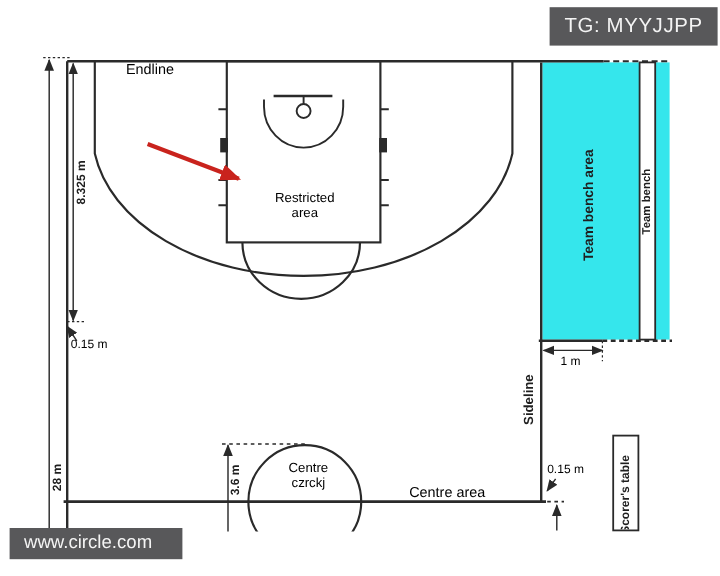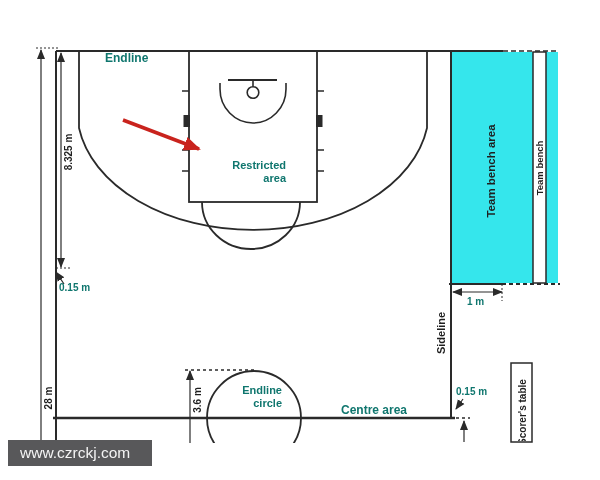--- a/index.html
+++ b/index.html
@@ -1,22 +1,22 @@
 <!DOCTYPE html>
 <html><head>
 <meta charset="utf-8">
 <style>
   html,body{margin:0;padding:0;background:#fff;}
   #stage{
     position:relative;width:600px;height:480px;background:#ffffff;
     font-family:"Liberation Sans",sans-serif;color:#1a1a1a;overflow:hidden;
   }
   #linework{position:absolute;left:0;top:0;}
-  .lbl{position:absolute;font-weight:bold;color:#0f766e;white-space:nowrap;}
-  .wrap{white-space:normal;text-align:right;line-height:1.18;transform:translateX(-50%);}
+  .lbl{position:absolute;font-weight:normal;color:#000000;white-space:nowrap;}
+  .wrap{white-space:normal;text-align:center;line-height:1.18;transform:translateX(-50%);}
   .vtext{
     position:absolute;font-weight:bold;color:#1f1f1f;white-space:nowrap;
     transform:translate(-50%,-50%) rotate(-90deg);transform-origin:center;
   }
   .clipbox{position:absolute;overflow:hidden;}
   .wm{
     position:absolute;background:#58585a;color:#f4f4f4;
     display:flex;align-items:center;font-weight:normal;
   }
   #wm-top{left:458px;top:6px;width:140px;height:32px;font-size:17px;justify-content:center;letter-spacing:.5px;}
@@ -92,21 +92,21 @@
       <path d="M464,442 L464,421" stroke-width="1.2" marker-end="url(#ab)"></path>
     </g>
 
     <path d="M123,120 L199,149" stroke="#c9231d" stroke-width="3.5" fill="none" marker-end="url(#ar)"></path>
   </svg>
 
   <div class="lbl" style="left:105px;top:51px;font-size:12px;">Endline</div>
 
   <div class="lbl wrap" style="left:254px;top:159px;width:64px;font-size:11px;">Restricted area</div>
 
-  <div class="lbl wrap" style="left:257px;top:384px;width:50px;font-size:11px;">Endline circle</div>
+  <div class="lbl wrap" style="left:257px;top:384px;width:50px;font-size:11px;">Centre czrckj</div>
 
   <div class="lbl" style="left:341px;top:403px;font-size:12px;">Centre area</div>
 
   <div class="vtext" style="left:441px;top:333px;font-size:11px;">Sideline</div>
 
   <div class="vtext" style="left:491px;top:171px;font-size:11.5px;">Team bench area</div>
 
   <div class="vtext" style="left:539px;top:168px;font-size:9.5px;">Team bench</div>
 
   <div class="clipbox" style="left:511px;top:363px;width:21px;height:78px;">
@@ -118,15 +118,16 @@
   <div class="vtext" style="left:48px;top:398px;font-size:10px;">28 m</div>
 
   <div class="vtext" style="left:197px;top:400px;font-size:10px;">3.6 m</div>
 
   <div class="lbl" style="left:59px;top:282px;font-size:10px;">0.15 m</div>
 
   <div class="lbl" style="left:467px;top:296px;font-size:10px;">1 m</div>
 
   <div class="lbl" style="left:456px;top:386px;font-size:10px;">0.15 m</div>
 
-  <div class="wm" id="wm-bottom">www.czrckj.com</div>
+  <div class="wm" id="wm-top">TG: MYYJJPP</div>
+  <div class="wm" id="wm-bottom">www.circle.com</div>
 
 </div>
 
 </body></html>

